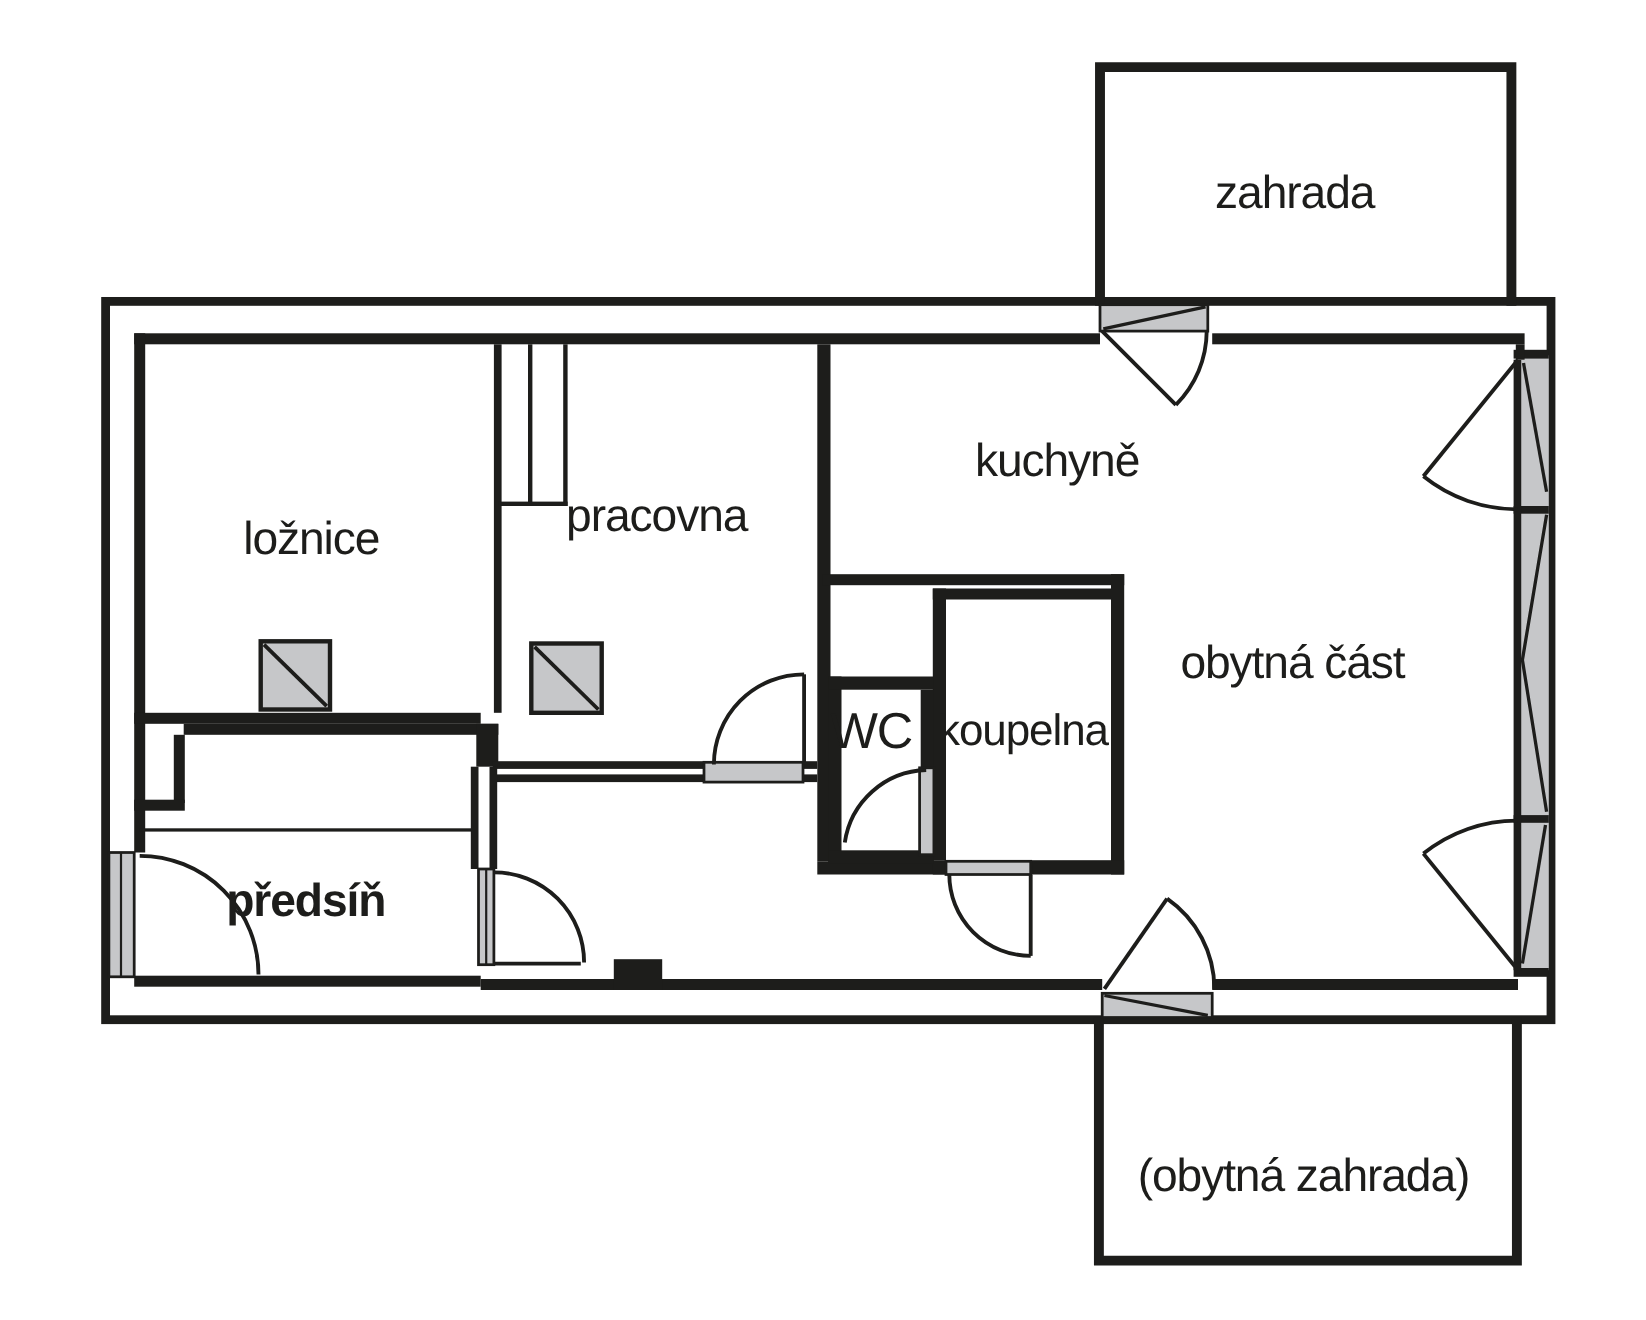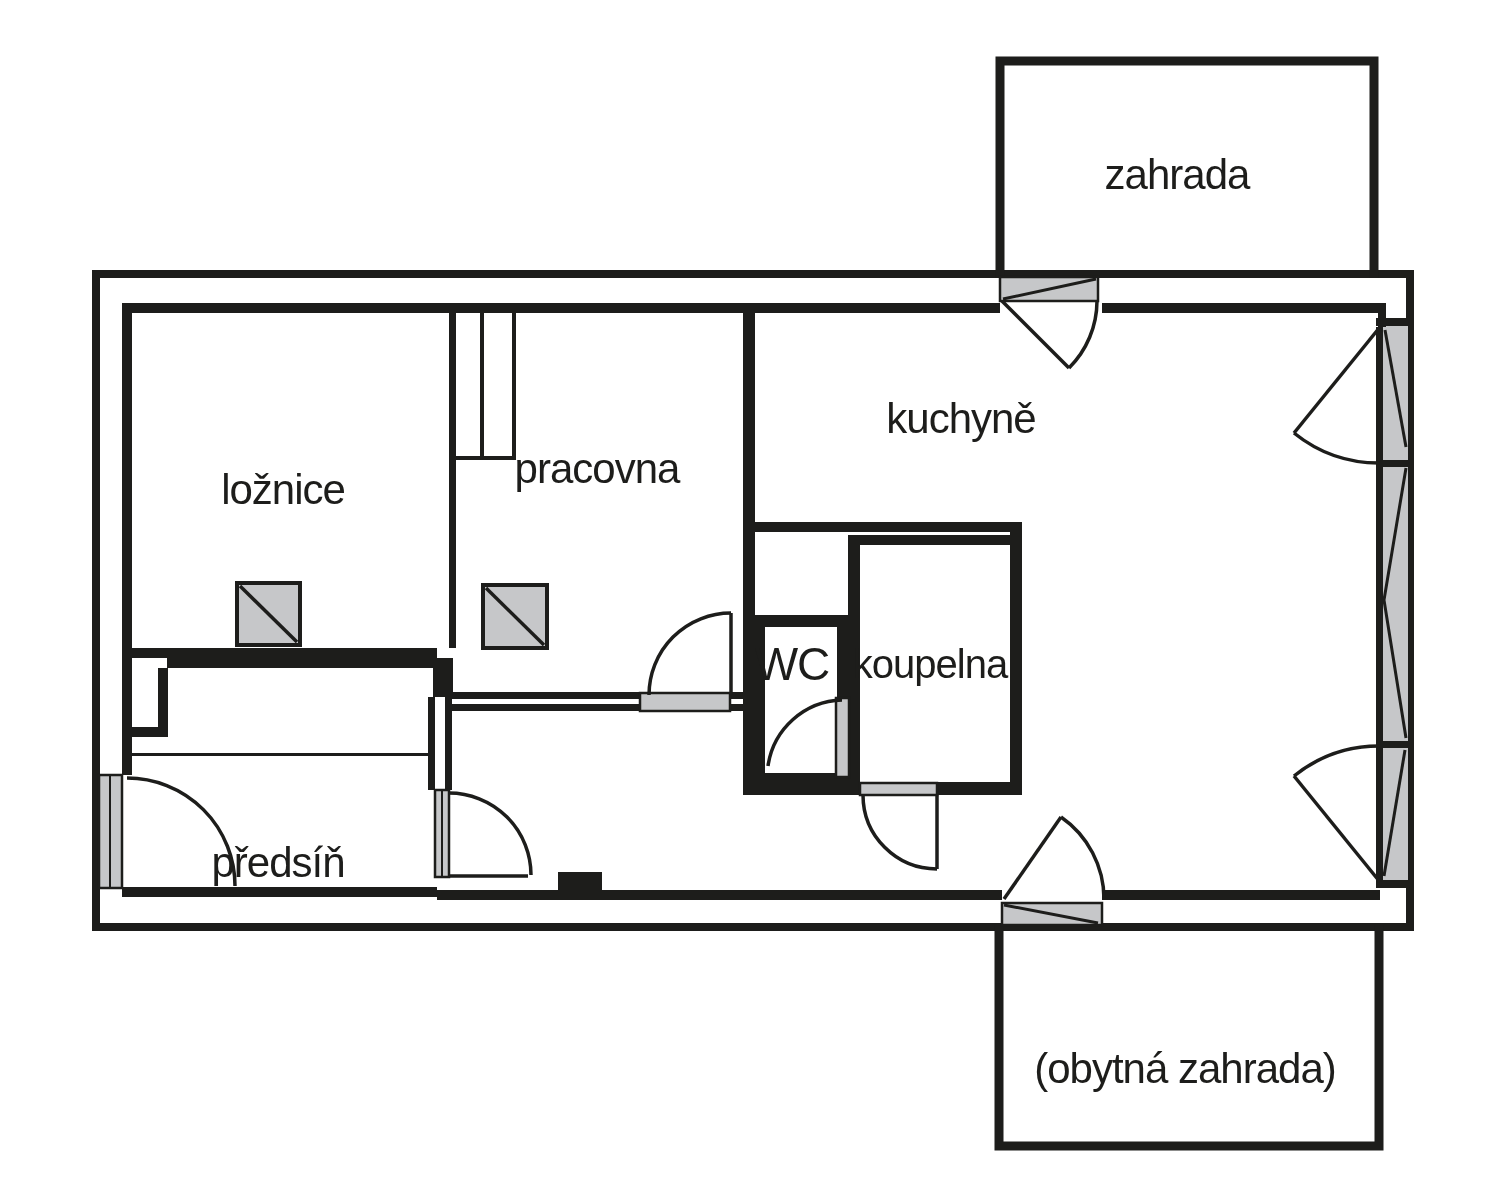--- a/index.html
+++ b/index.html
@@ -31,21 +31,21 @@
     letter-spacing:-1px;
     white-space:nowrap;
     line-height:1;
   }
   .lbl-bedroom{left:283px;top:490px;}
   .lbl-study{left:597px;top:469px;}
   .lbl-kitchen{left:961px;top:419px;}
   .lbl-living{left:1175px;top:602px;}
   .lbl-wc{left:792px;top:664px;font-size:46px;text-align:right;}
   .lbl-bathroom{left:930px;top:664px;font-size:40px;text-align:center;}
-  .lbl-hallway{left:278px;top:863px;}
+  .lbl-hallway{left:278px;top:819px;font-weight:bold;}
   .lbl-terrace{left:1177px;top:175px;}
   .lbl-covered1{left:1187px;top:1021px;}
   .lbl-covered2{left:1185px;top:1069px;}
 </style>
 </head>
 <body>
 
 <div id="stage">
 
   <svg id="plan-svg" width="1496" height="1200" viewBox="0 0 1496 1200">
@@ -182,18 +182,19 @@
     </g>
     <g>
       <rect class="g" x="483" y="585" width="64" height="63" stroke="var(--wall)" stroke-width="4"></rect>
       <line x1="486" y1="588" x2="544" y2="645" stroke="var(--wall)" stroke-width="3.5"></line>
     </g>
   </svg>
 
   <div class="room-label lbl-bedroom">ložnice</div>
   <div class="room-label lbl-study">pracovna</div>
   <div class="room-label lbl-kitchen">kuchyně</div>
+  <div class="room-label lbl-living">obytná část</div>
   <div class="room-label lbl-wc">WC</div>
   <div class="room-label lbl-bathroom">koupelna</div>
   <div class="room-label lbl-hallway">předsíň</div>
   <div class="room-label lbl-terrace">zahrada</div>
   <div class="room-label lbl-covered2">(obytná zahrada)</div>
 </div>
 
 </body></html>

